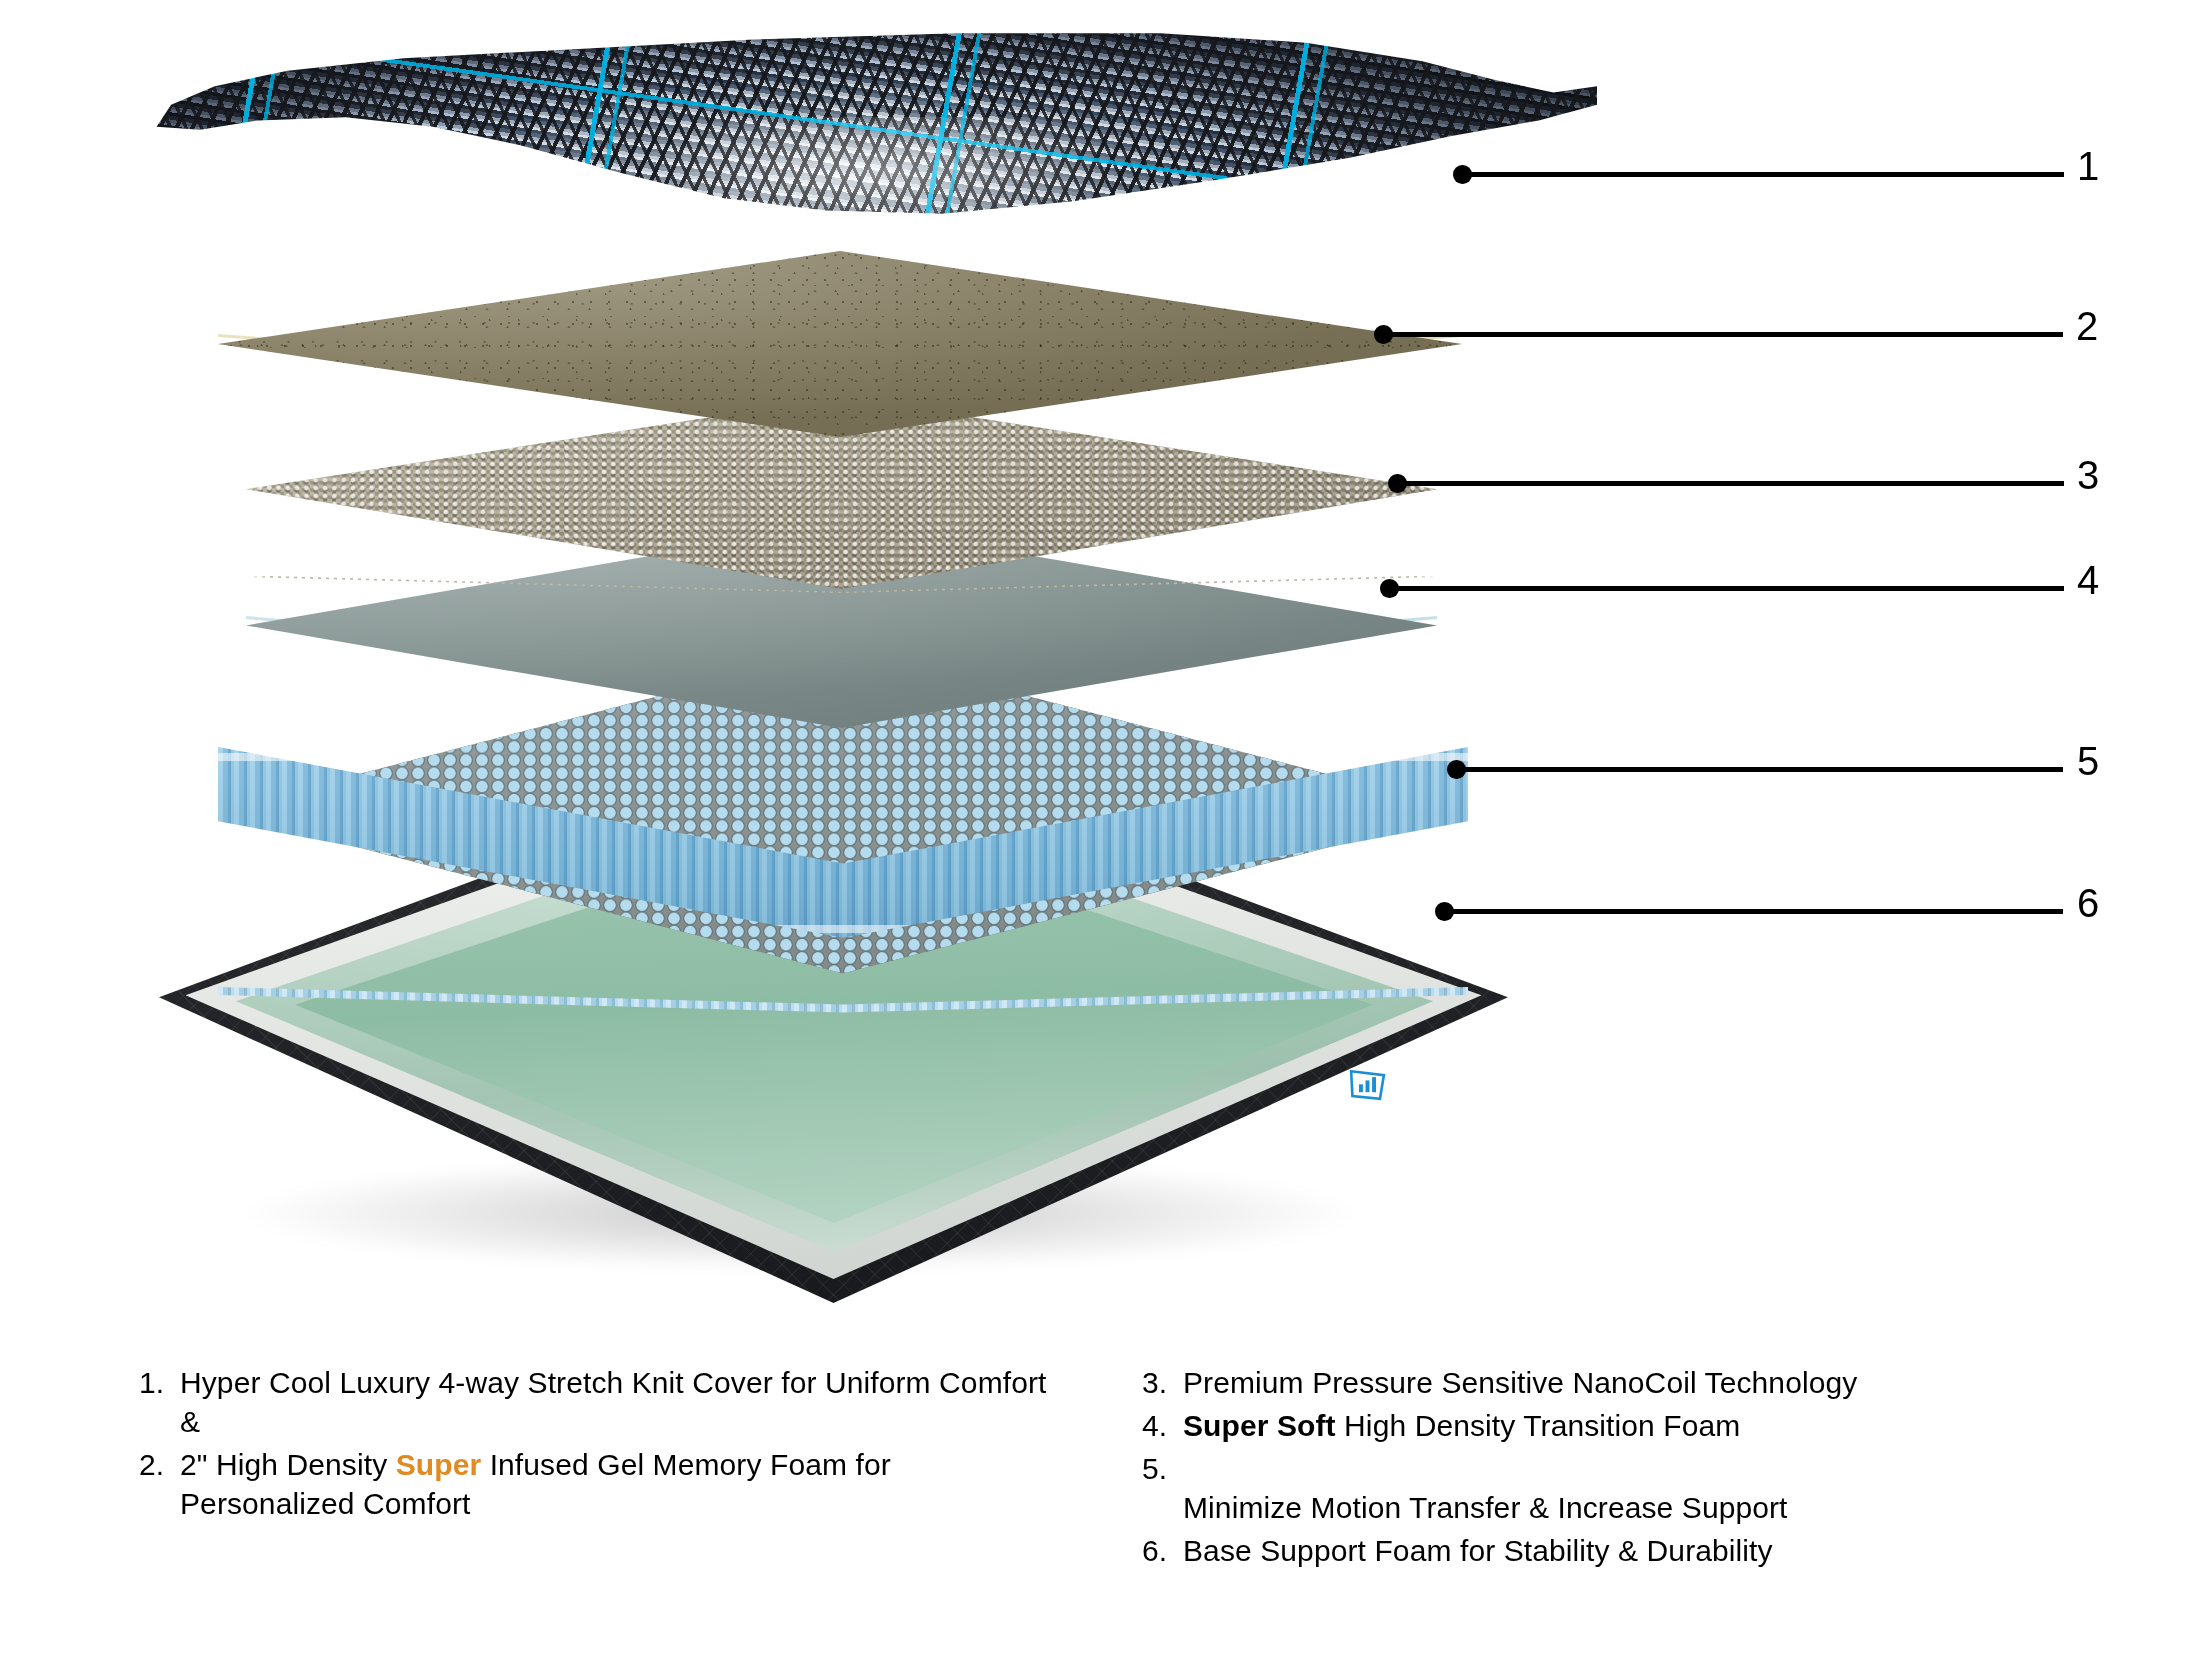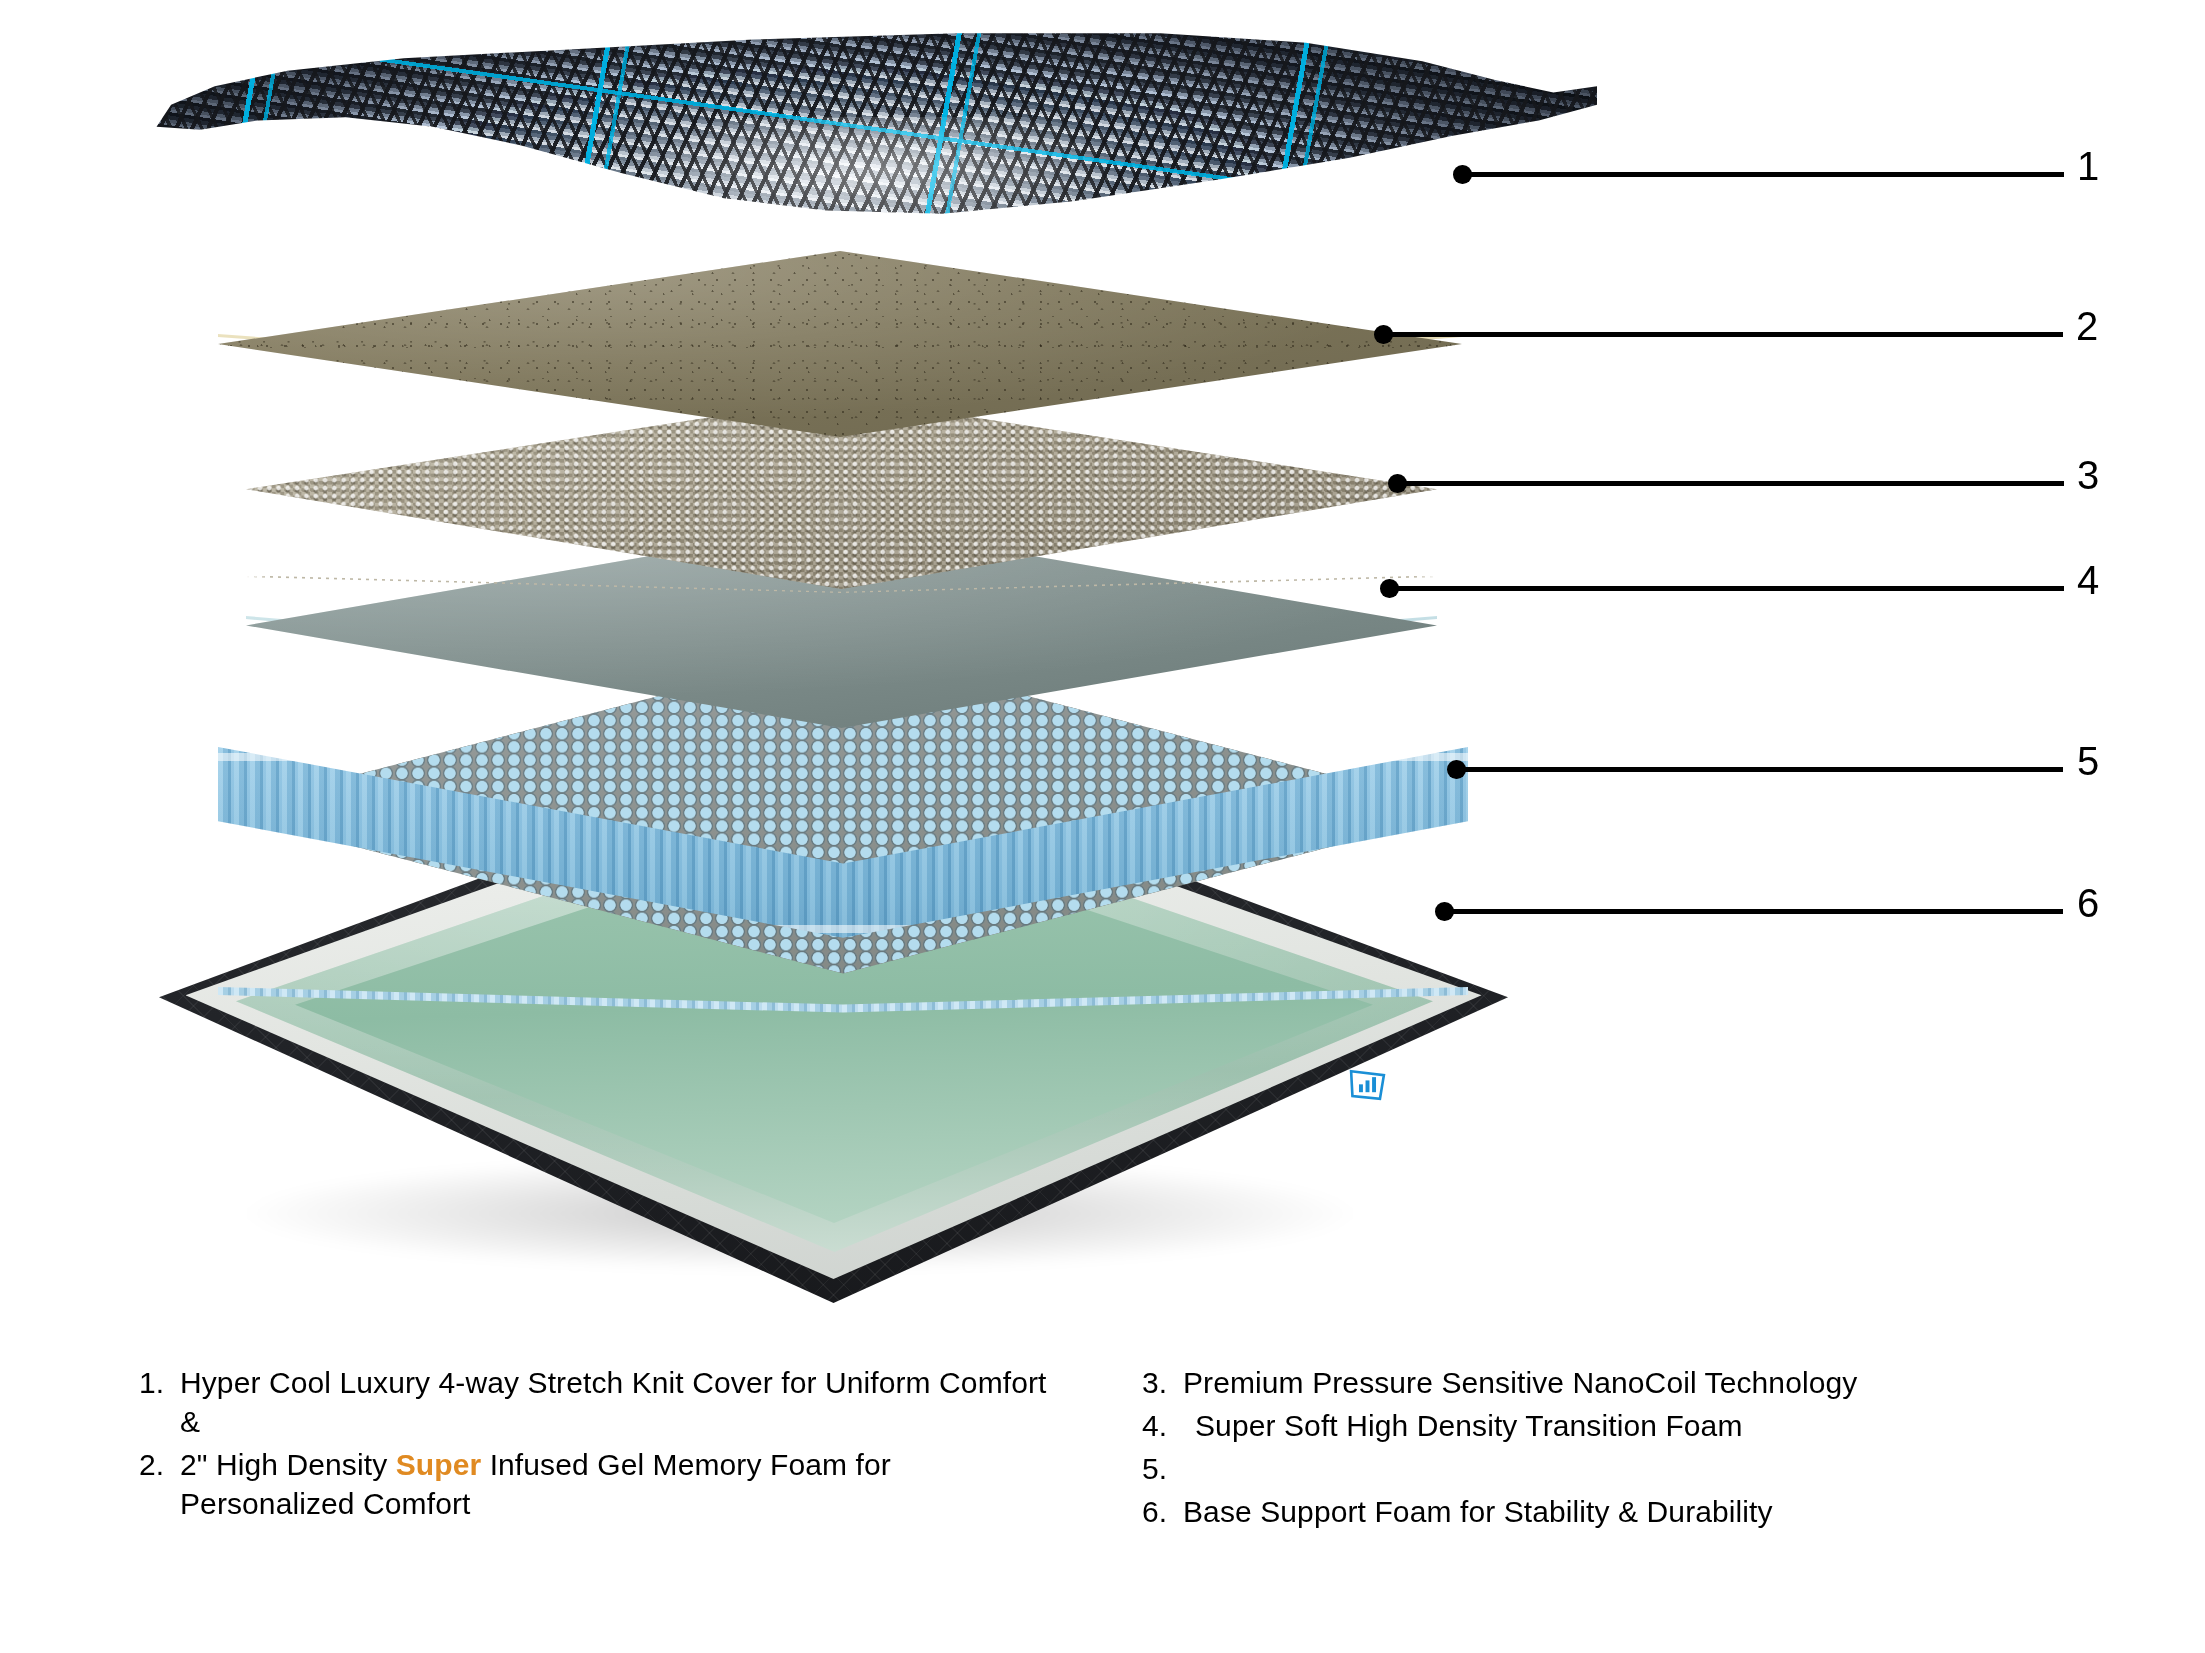--- a/index.html
+++ b/index.html
@@ -240,21 +240,21 @@
   .legend-item{
     display:flex; align-items:flex-start;
     font-size:30px; line-height:1.30; margin-bottom:4px;
     letter-spacing:0.1px;
   }
   .legend-num{
     flex:0 0 auto; width:41px; text-align:left;
   }
   .legend-text{ flex:1 1 auto; }
   .legend-text .hl-copper{ color:#e08a21; font-weight:700; }
-  .legend-text .hl-bold{ font-weight:400;margin-left:12px; }
+  .legend-text .hl-bold{ font-weight:700; }
 </style>
 </head>
 <body>
 
 <div id="diagram-stage">
 
   <div class="base-shadow"></div>
 
   <div class="layer-wrap" id="layer-base">
     <div class="base-black"></div>
@@ -374,20 +374,21 @@
       <span class="legend-num">4.</span>
       <span class="legend-text">
         <span class="hl-bold">Super Soft</span><span> High Density Transition Foam</span>
       </span>
     </div>
 
     <div class="legend-item">
       <span class="legend-num">5.</span>
       <span class="legend-text">
         <br>
+        <span>Minimize Motion Transfer &amp; Increase Support</span>
       </span>
     </div>
 
     <div class="legend-item">
       <span class="legend-num">6.</span>
       <span class="legend-text">Base Support Foam for Stability &amp; Durability</span>
     </div>
 
   </div>
 

